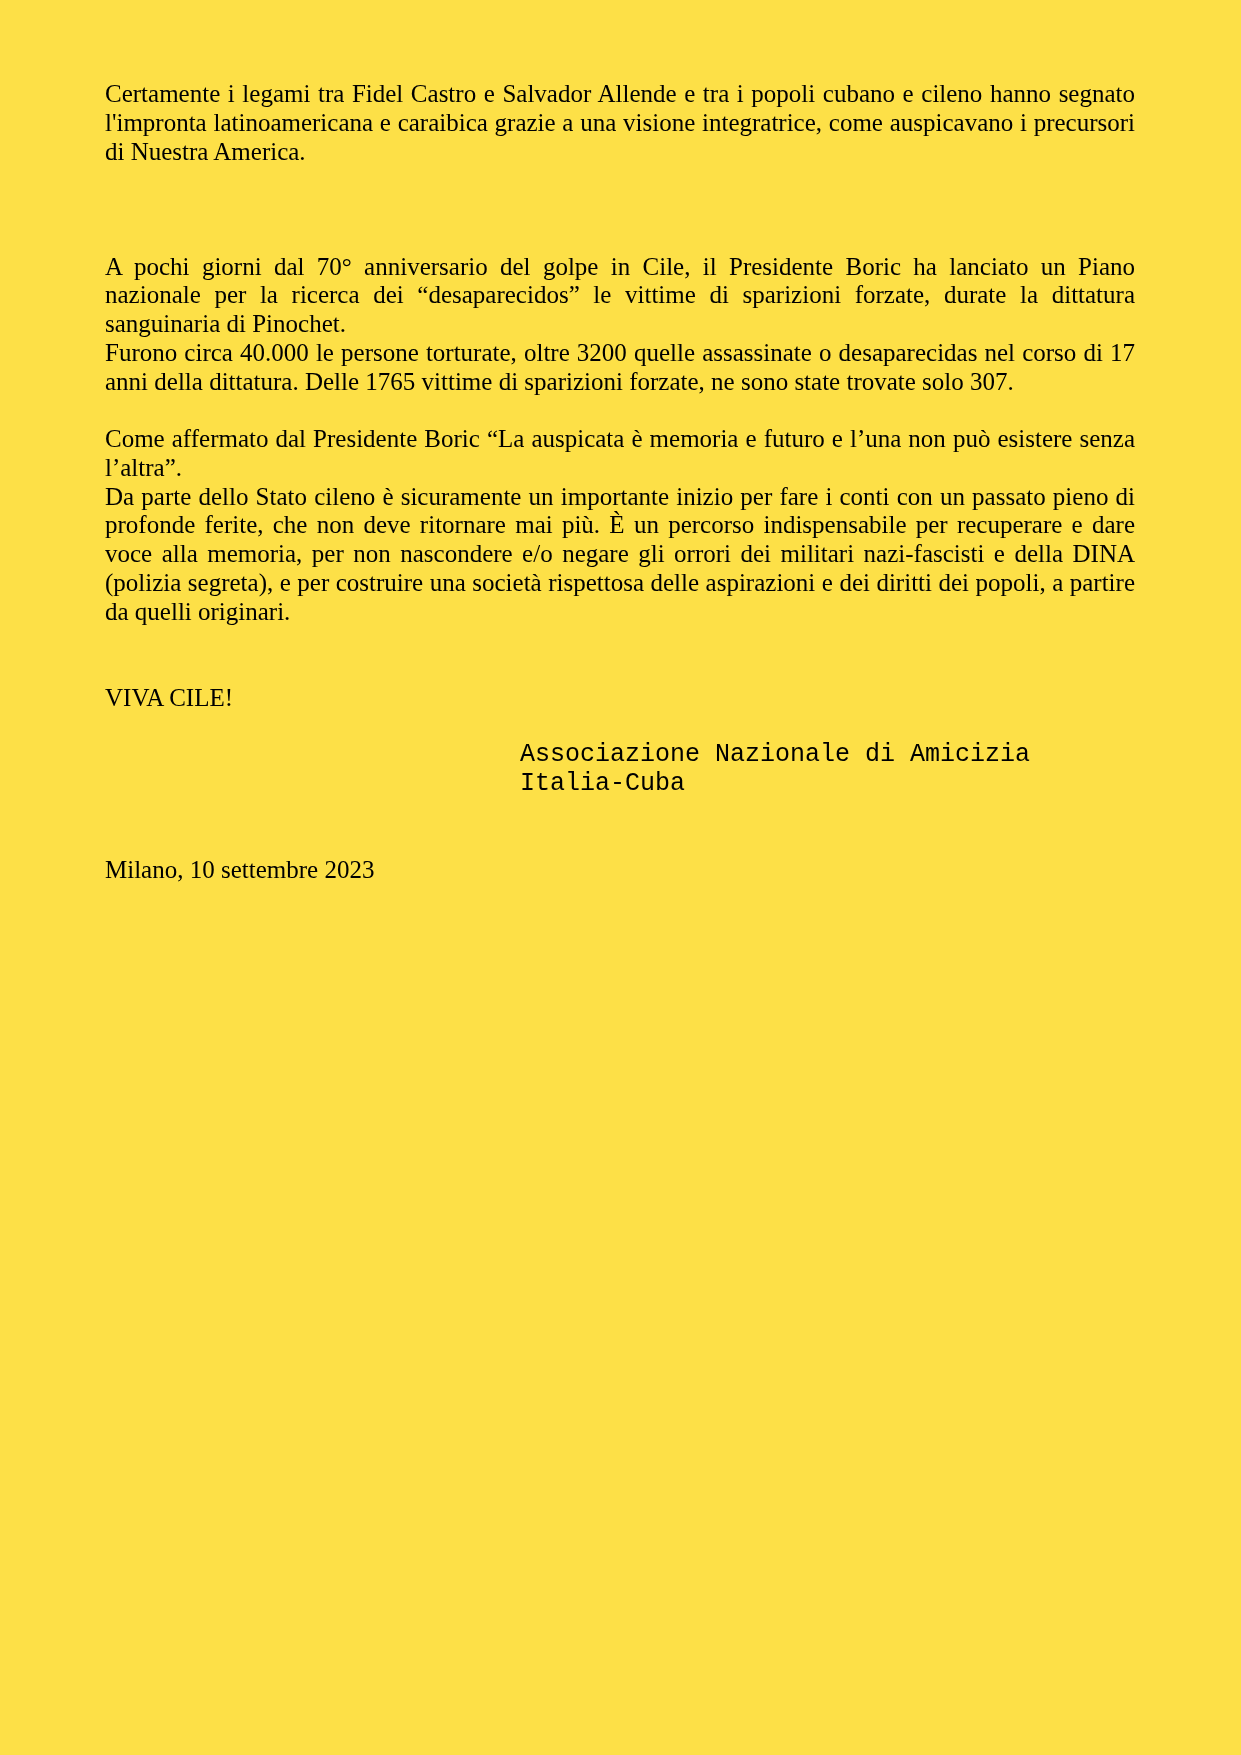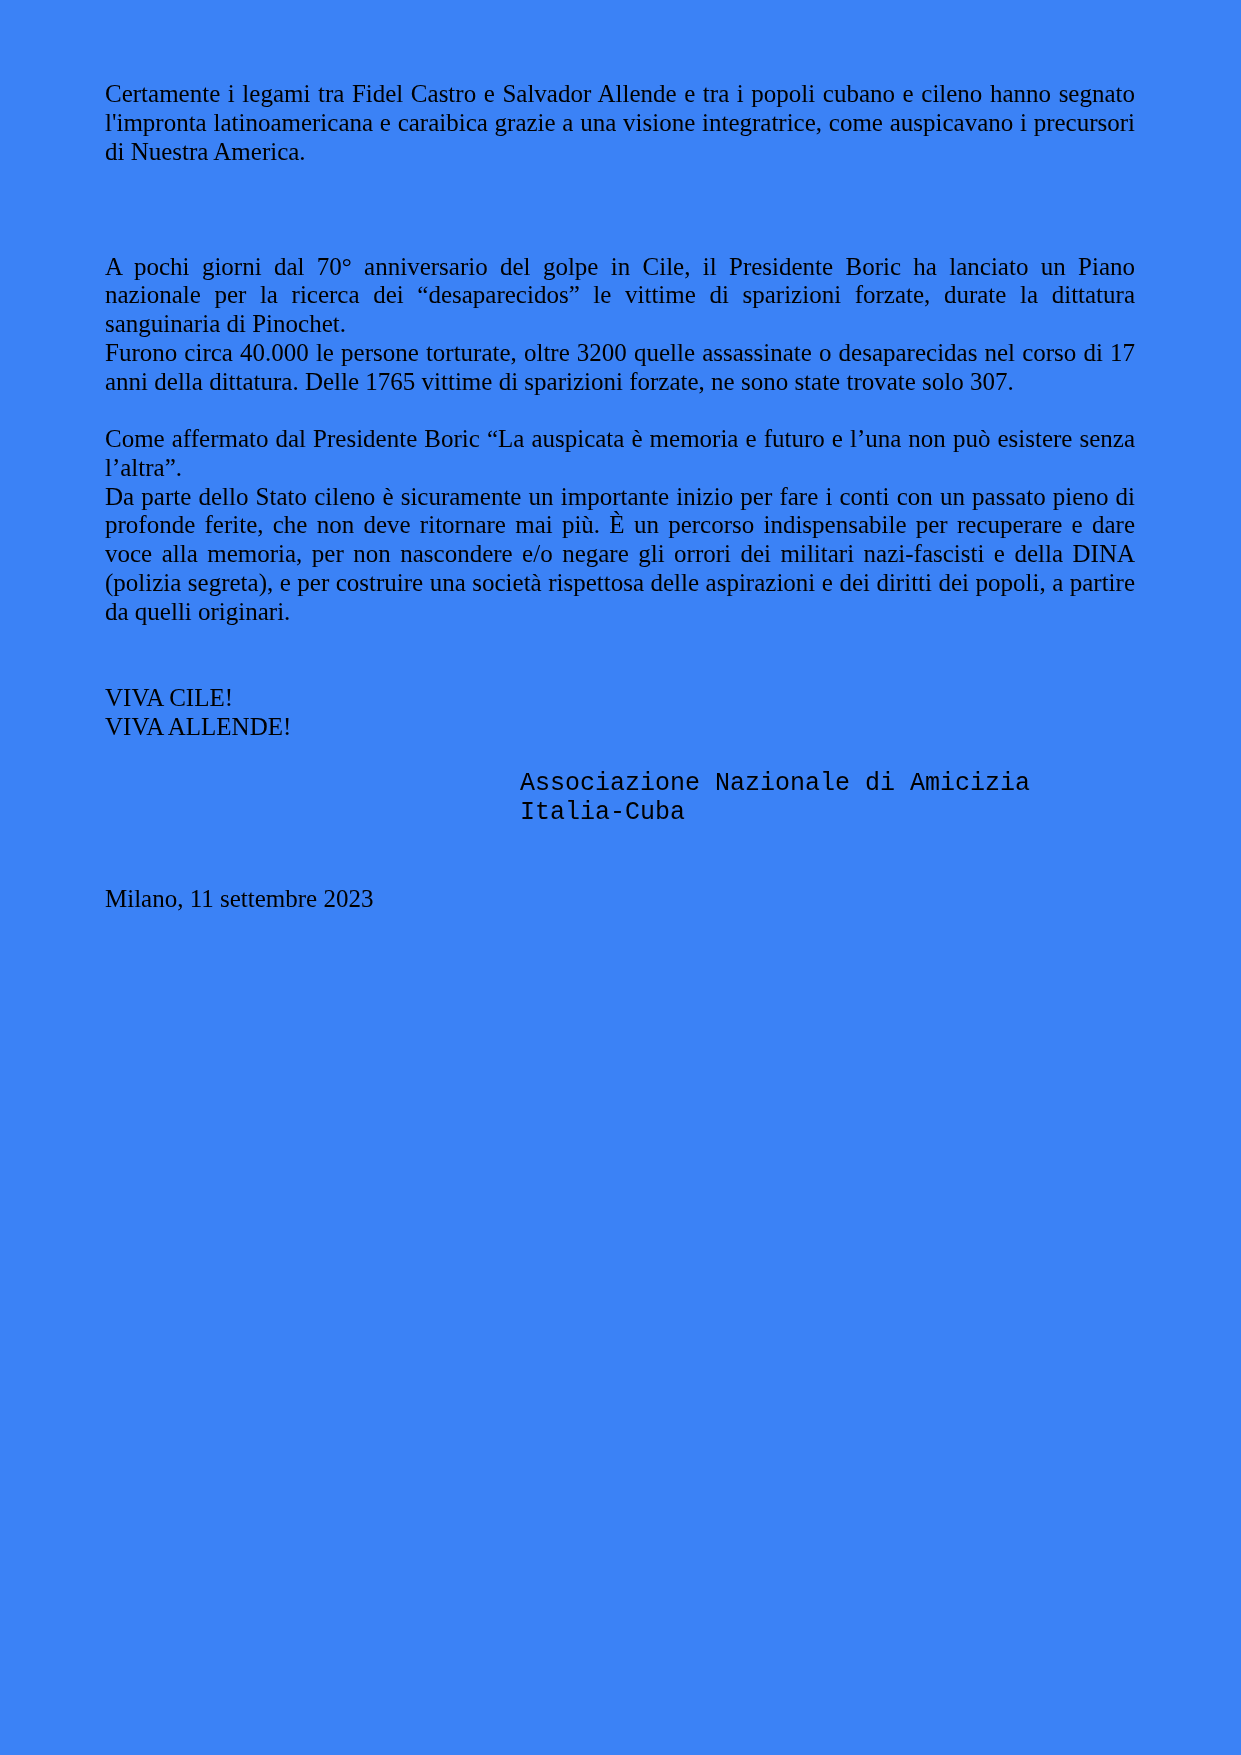--- a/index.html
+++ b/index.html
@@ -5,21 +5,21 @@
   html, body {
     margin: 0;
     padding: 0;
     background: #e8e8e8;
   }
   .page {
     position: relative;
     width: 1241px;
     height: 1755px;
     margin: 0 auto;
-    background: #3b82f6;
+    background: #fde047;
     box-sizing: border-box;
     padding: 80px 106px 0 105px;
     font-family: "Liberation Serif", serif;
     font-size: 25px;
     line-height: 1.15;
     color: #000000;
   }
   .doc p {
     margin: 0;
   }
@@ -62,26 +62,25 @@
 
     <p class="justify">Come affermato dal Presidente Boric “La auspicata è memoria e futuro e l’una non può esistere senza l’altra”.</p>
 
     <p class="justify">Da parte dello Stato cileno è sicuramente un importante inizio per fare i conti con un passato pieno di profonde ferite, che non deve ritornare mai più. È un percorso indispensabile per recuperare e dare voce alla memoria, per non nascondere e/o negare gli orrori dei militari nazi-fascisti e della DINA (polizia segreta), e per costruire una società rispettosa delle aspirazioni e dei diritti dei popoli, a partire da quelli originari.</p>
 
     <div class="spacer"></div>
     <div class="spacer"></div>
 
     <div class="slogans">
       <p>VIVA CILE!</p>
-      <p>VIVA ALLENDE!</p>
     </div>
 
     <div class="spacer"></div>
 
     <p class="signature-line">Associazione Nazionale di Amicizia Italia-Cuba</p>
 
     <div class="spacer"></div>
     <div class="spacer"></div>
 
-    <p>Milano, 11 settembre 2023</p>
+    <p>Milano, 10 settembre 2023</p>
 
   </div>
 </div>
 
 </body></html>

